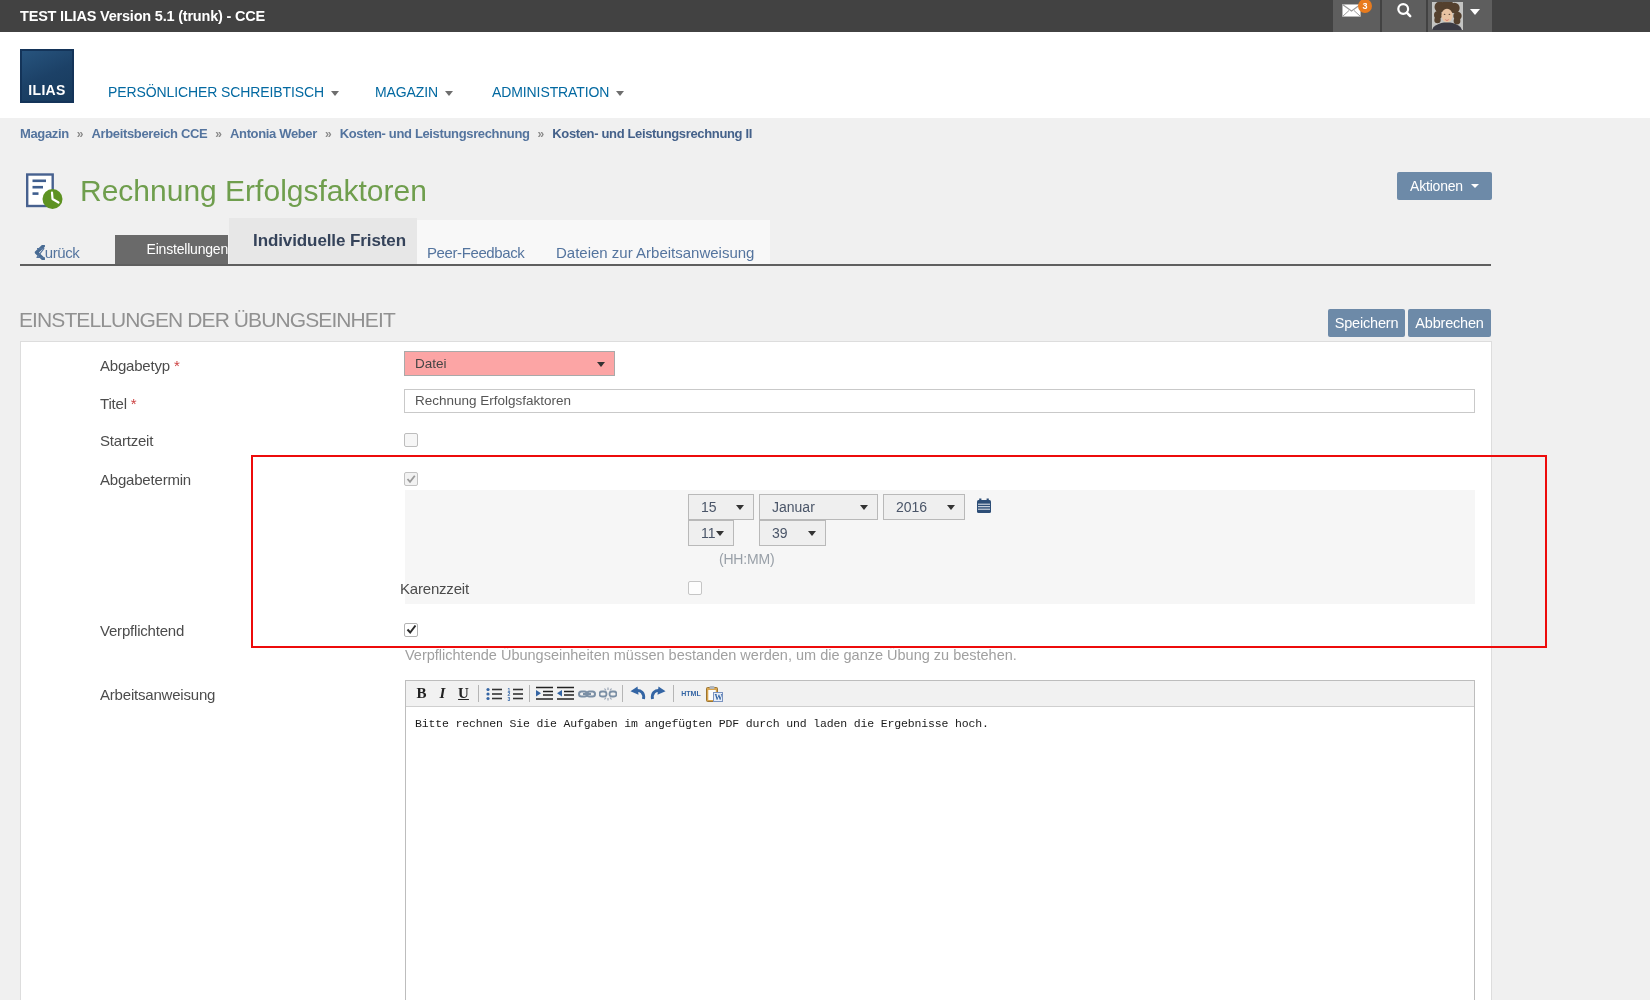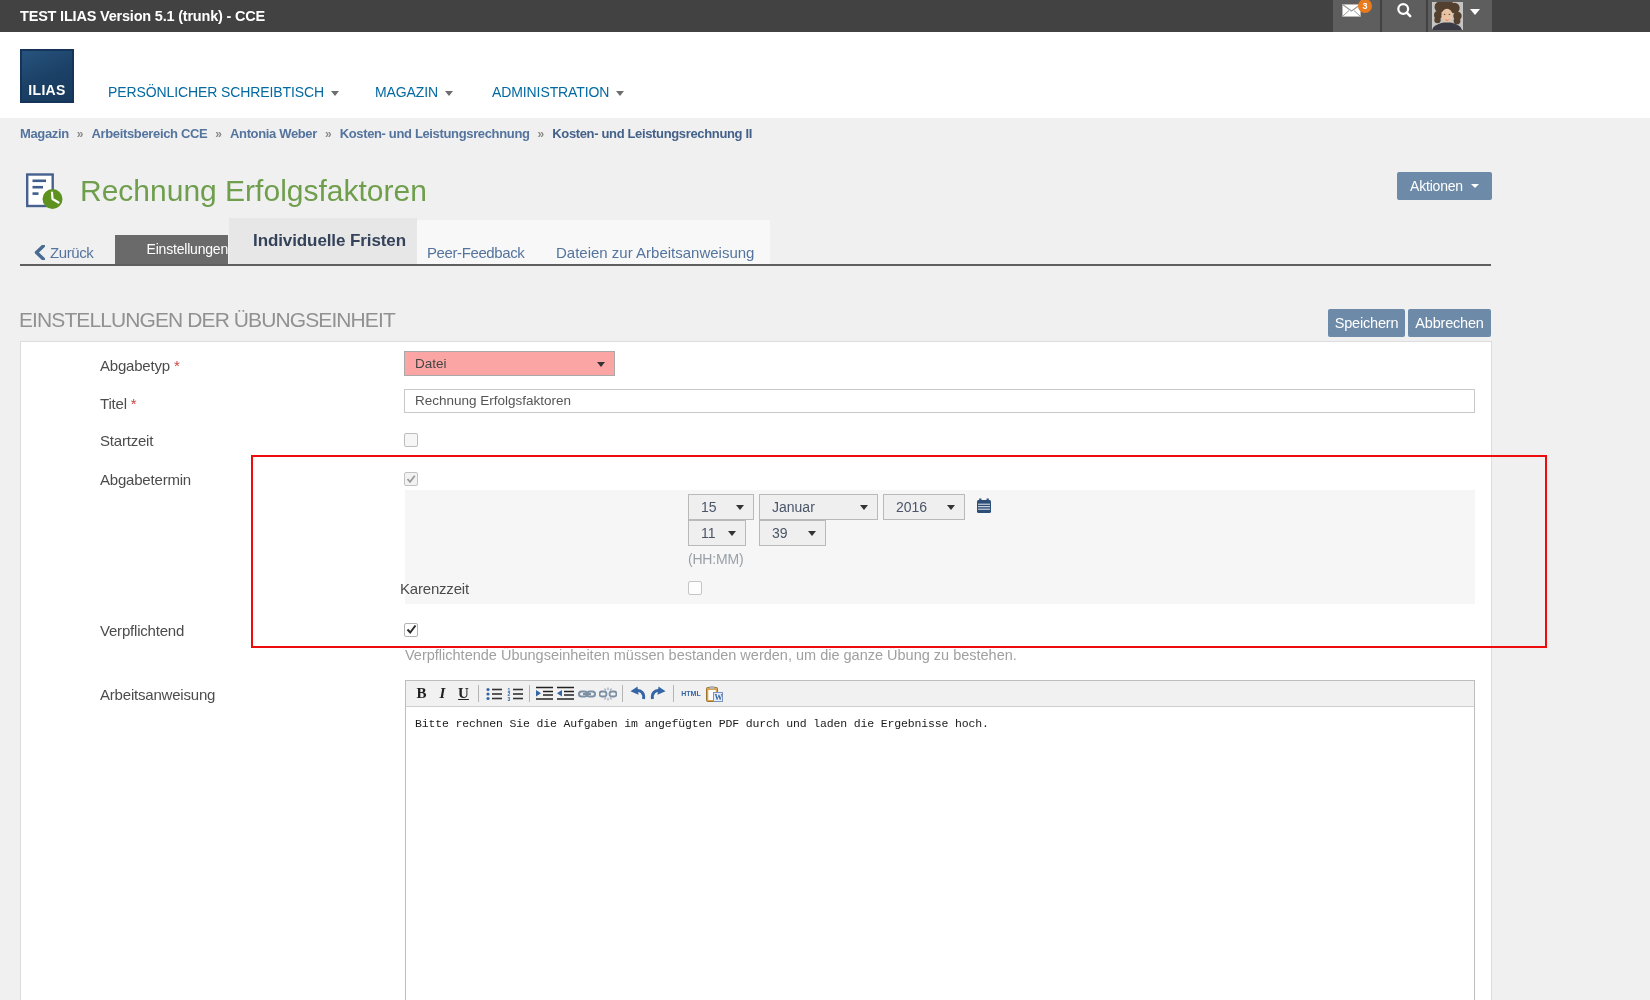--- a/index.html
+++ b/index.html
@@ -82,21 +82,21 @@
 <div class="abs" style="left:80px;top:174px;font-size:30px;letter-spacing:0px;color:#6f9e4d">Rechnung Erfolgsfaktoren</div>
 <div class="btn" style="left:1397px;top:172px;width:95px;height:28px;font-size:14px">Aktionen<span style="display:inline-block;width:0;height:0;border-left:4px solid transparent;border-right:4px solid transparent;border-top:4.5px solid #fff;margin-left:8px"></span></div>
 
 <div class="abs" style="left:417px;top:220px;width:120px;height:44px;background:#f8f8f8"></div>
 <div class="abs" style="left:537px;top:220px;width:233px;height:44px;background:#f8f8f8"></div>
 <div class="abs" style="left:115px;top:235px;width:113px;height:29px;background:#6a6a6a;color:#fff;font-size:14px;text-align:right;line-height:29px;letter-spacing:-0.2px">Einstellungen</div>
 <div class="abs" style="left:229px;top:218px;width:188px;height:46px;background:#e7e7e7;color:#35435a;font-size:17px;font-weight:bold;text-align:center;line-height:46px;letter-spacing:-0.1px;text-indent:13px">Individuelle Fristen</div>
 <svg class="abs" style="left:34px;top:245px" width="11" height="15" viewBox="0 0 11 15">
     <path d="M9.3,1 L2.5,7.5 L9.3,14" fill="none" stroke="#486b93" stroke-width="3.4" stroke-linejoin="round" stroke-linecap="round"></path>
   </svg>
-<div class="tabtx" style="left:50px;top:244px">Zurück</div>
+<div class="tabtx" style="left:36px;top:244px">Zurück</div>
 <div class="tabtx" style="left:427px;top:244px">Peer-Feedback</div>
 <div class="tabtx" style="left:556px;top:244px;letter-spacing:0px">Dateien zur Arbeitsanweisung</div>
 <div class="abs" style="left:20px;top:264px;width:1471px;height:2px;background:#5f5f5f"></div>
 
 <div class="abs" style="left:19px;top:308px;font-size:21px;letter-spacing:-0.9px;color:#919191">EINSTELLUNGEN DER ÜBUNGSEINHEIT</div>
 <div class="btn" style="left:1328px;top:309px;width:77px;height:28px">Speichern</div>
 <div class="btn" style="left:1408px;top:309px;width:83px;height:28px">Abbrechen</div>
 
 <div class="abs" style="left:20px;top:341px;width:1472px;height:659px;background:#fff;border:1px solid #ddd;border-bottom:none"></div>
 
@@ -123,23 +123,23 @@
 <svg class="abs" style="left:976px;top:498px" width="16" height="16" viewBox="0 0 16 16">
  <rect x="1" y="2" width="14" height="13" rx="1.5" fill="#2d4e77"></rect>
  <rect x="3.2" y="0.5" width="2.2" height="3" fill="#2d4e77"></rect>
  <rect x="10.6" y="0.5" width="2.2" height="3" fill="#2d4e77"></rect>
  <g stroke="#fff" stroke-width="0.9">
   <line x1="2" y1="6.2" x2="14" y2="6.2"></line>
       <line x1="2" y1="8.7" x2="14" y2="8.7"></line>
       <line x1="2" y1="11.2" x2="14" y2="11.2"></line>
  </g>
 </svg>
-<div class="sel2" style="left:688px;top:520px;width:58px;height:26px">11<i class="car"></i></div>
+<div class="sel2" style="left:688px;top:520px;width:46px;height:26px">11<i class="car"></i></div>
 <div class="sel2" style="left:759px;top:520px;width:67px;height:26px">39<i class="car"></i></div>
-<div class="abs" style="left:688px;top:551px;font-size:14px;color:#99a0a8;letter-spacing:-0.2px">(HH:MM)</div>
+<div class="abs" style="left:719px;top:551px;font-size:14px;color:#99a0a8;letter-spacing:-0.2px">(HH:MM)</div>
 <div class="lbl" style="left:400px;top:580px;width:255px">Karenzzeit</div>
 <div class="cb" style="left:688px;top:581px;background:#fdfdfd;border-color:#c5c5c5"></div>
 
 <div class="lbl" style="left:100px;top:622px;width:271px">Verpflichtend</div>
 <div class="cb" style="left:404px;top:623px">
     <svg width="13" height="13" viewBox="0 0 13 13" style="position:absolute;left:0;top:-1px">
       <path d="M2.5,6.5 L5.2,9.5 L10.5,2.5" fill="none" stroke="#2b2b2b" stroke-width="2"></path>
     </svg>
   </div>
 <div class="abs" style="left:405px;top:647px;font-size:14.5px;color:#a0a0a0;letter-spacing:0px">Verpflichtende Übungseinheiten müssen bestanden werden, um die ganze Übung zu bestehen.</div>

